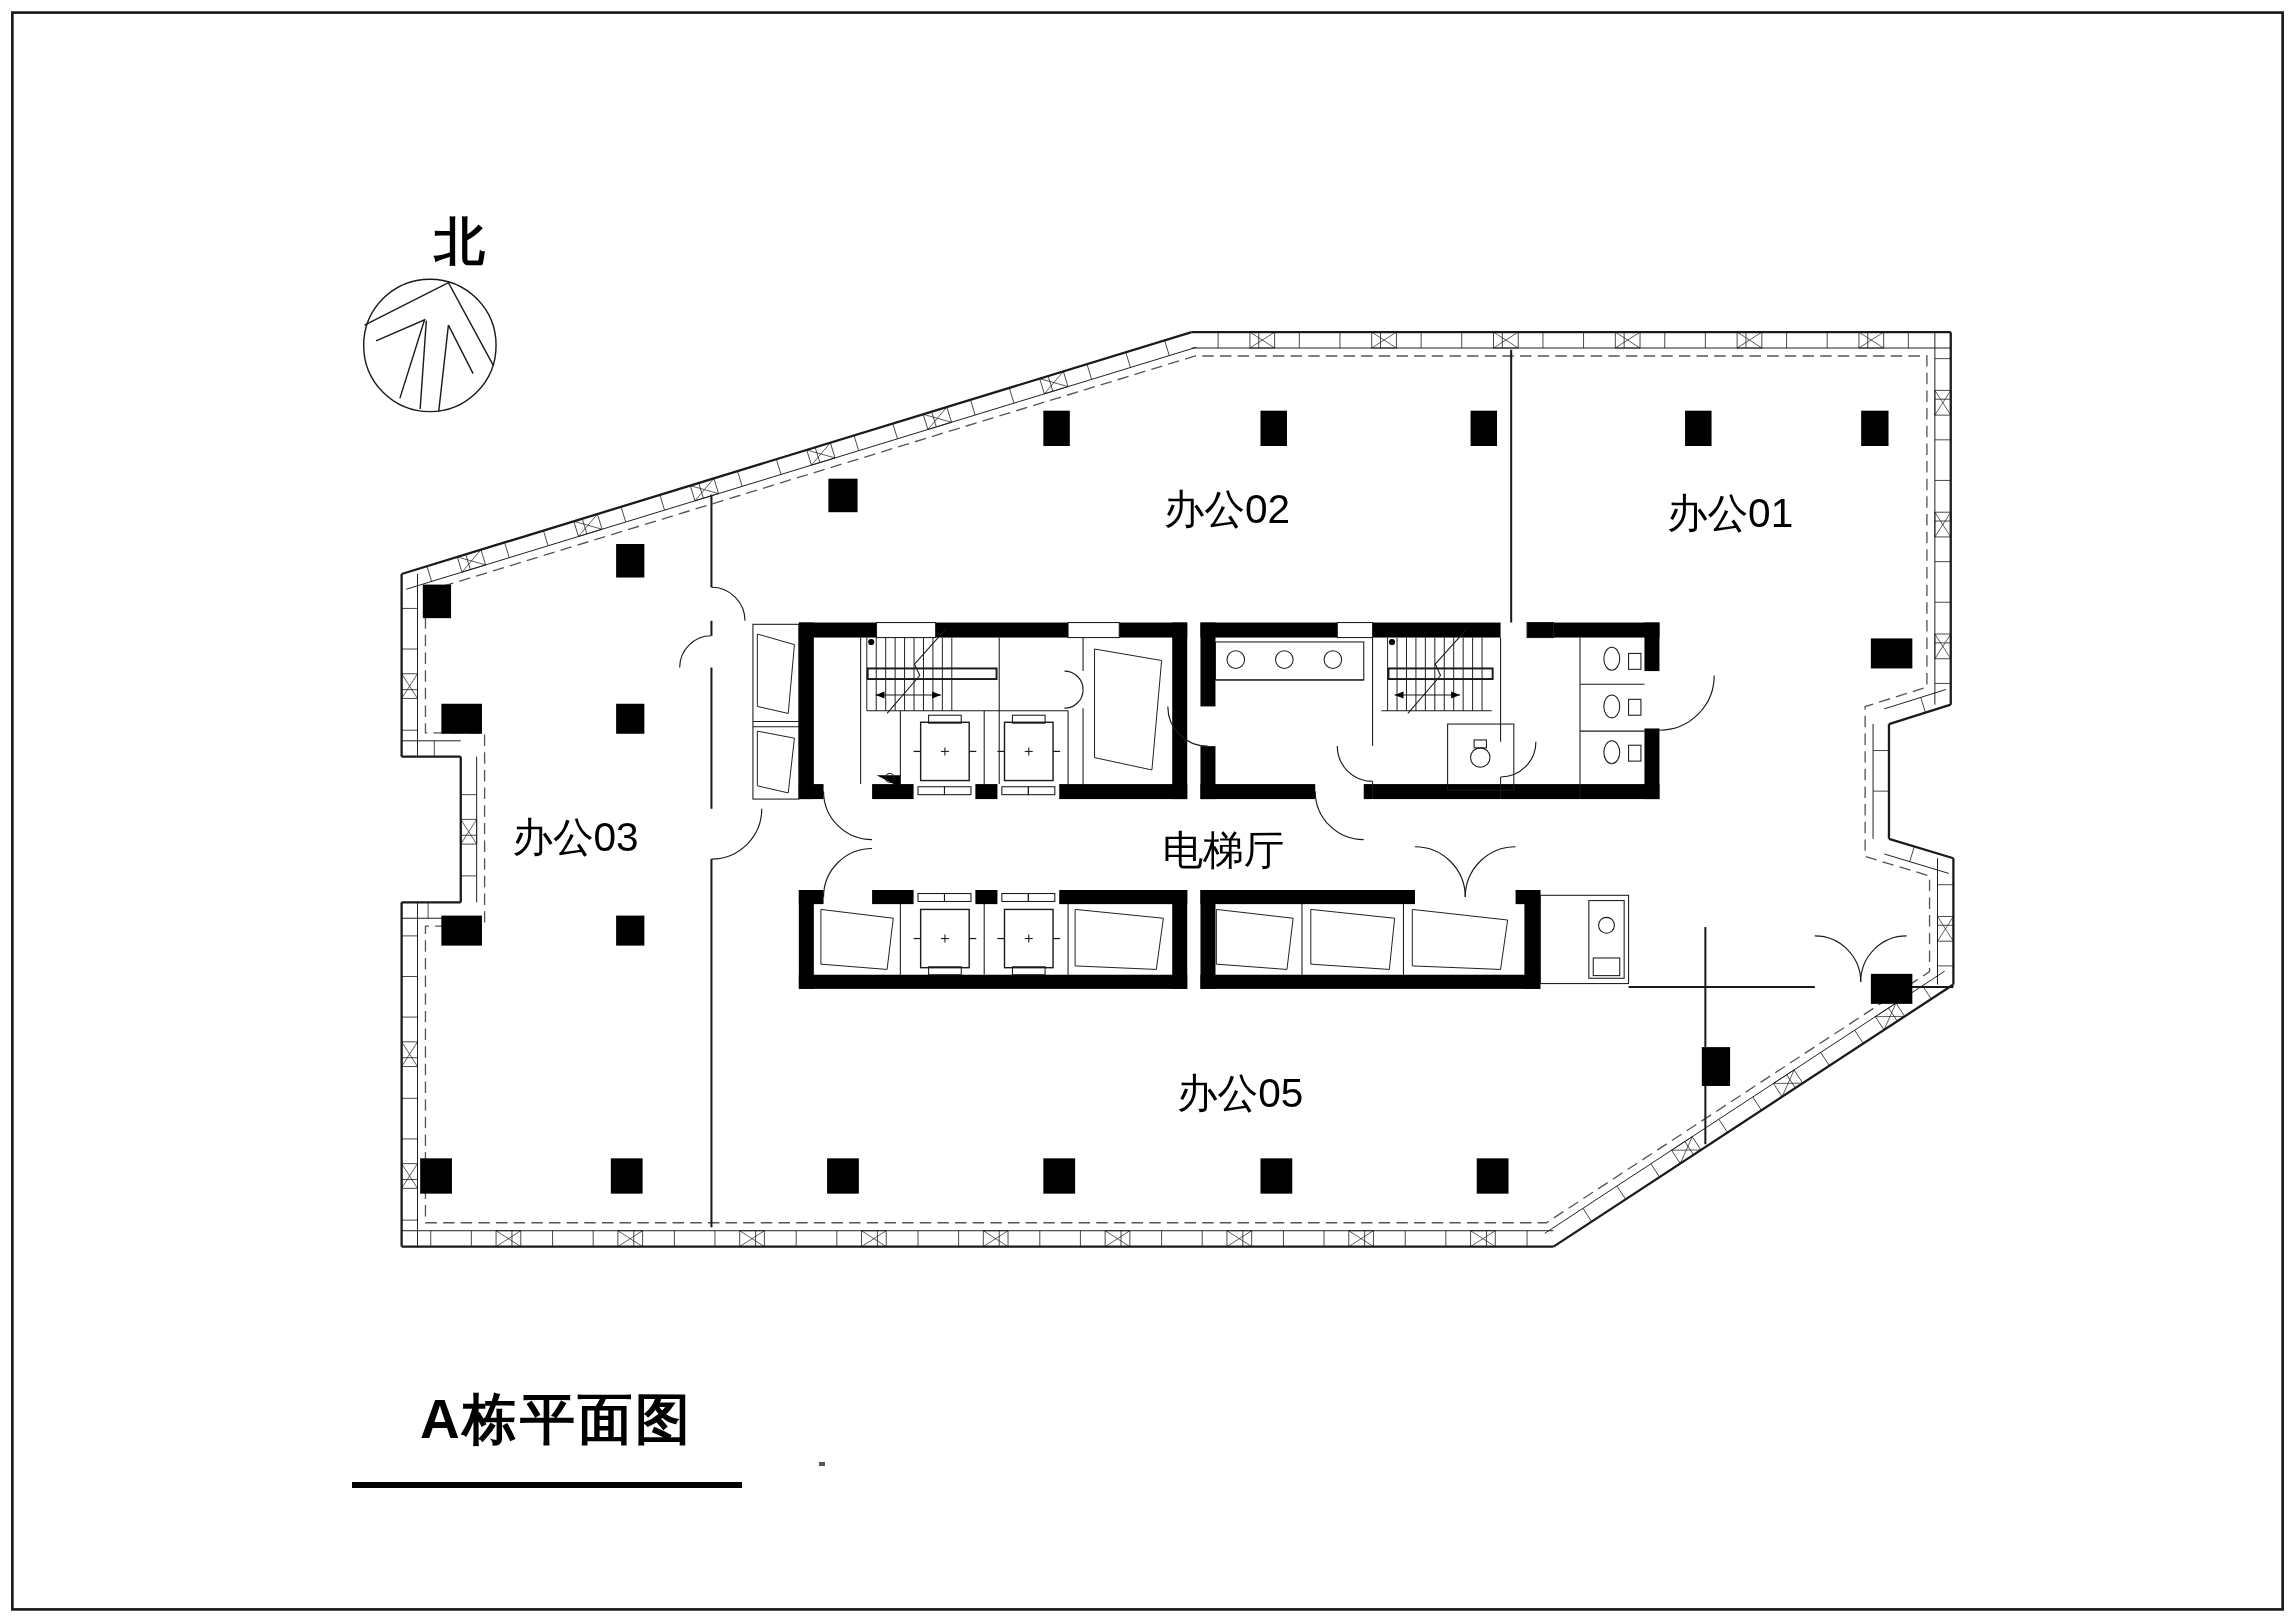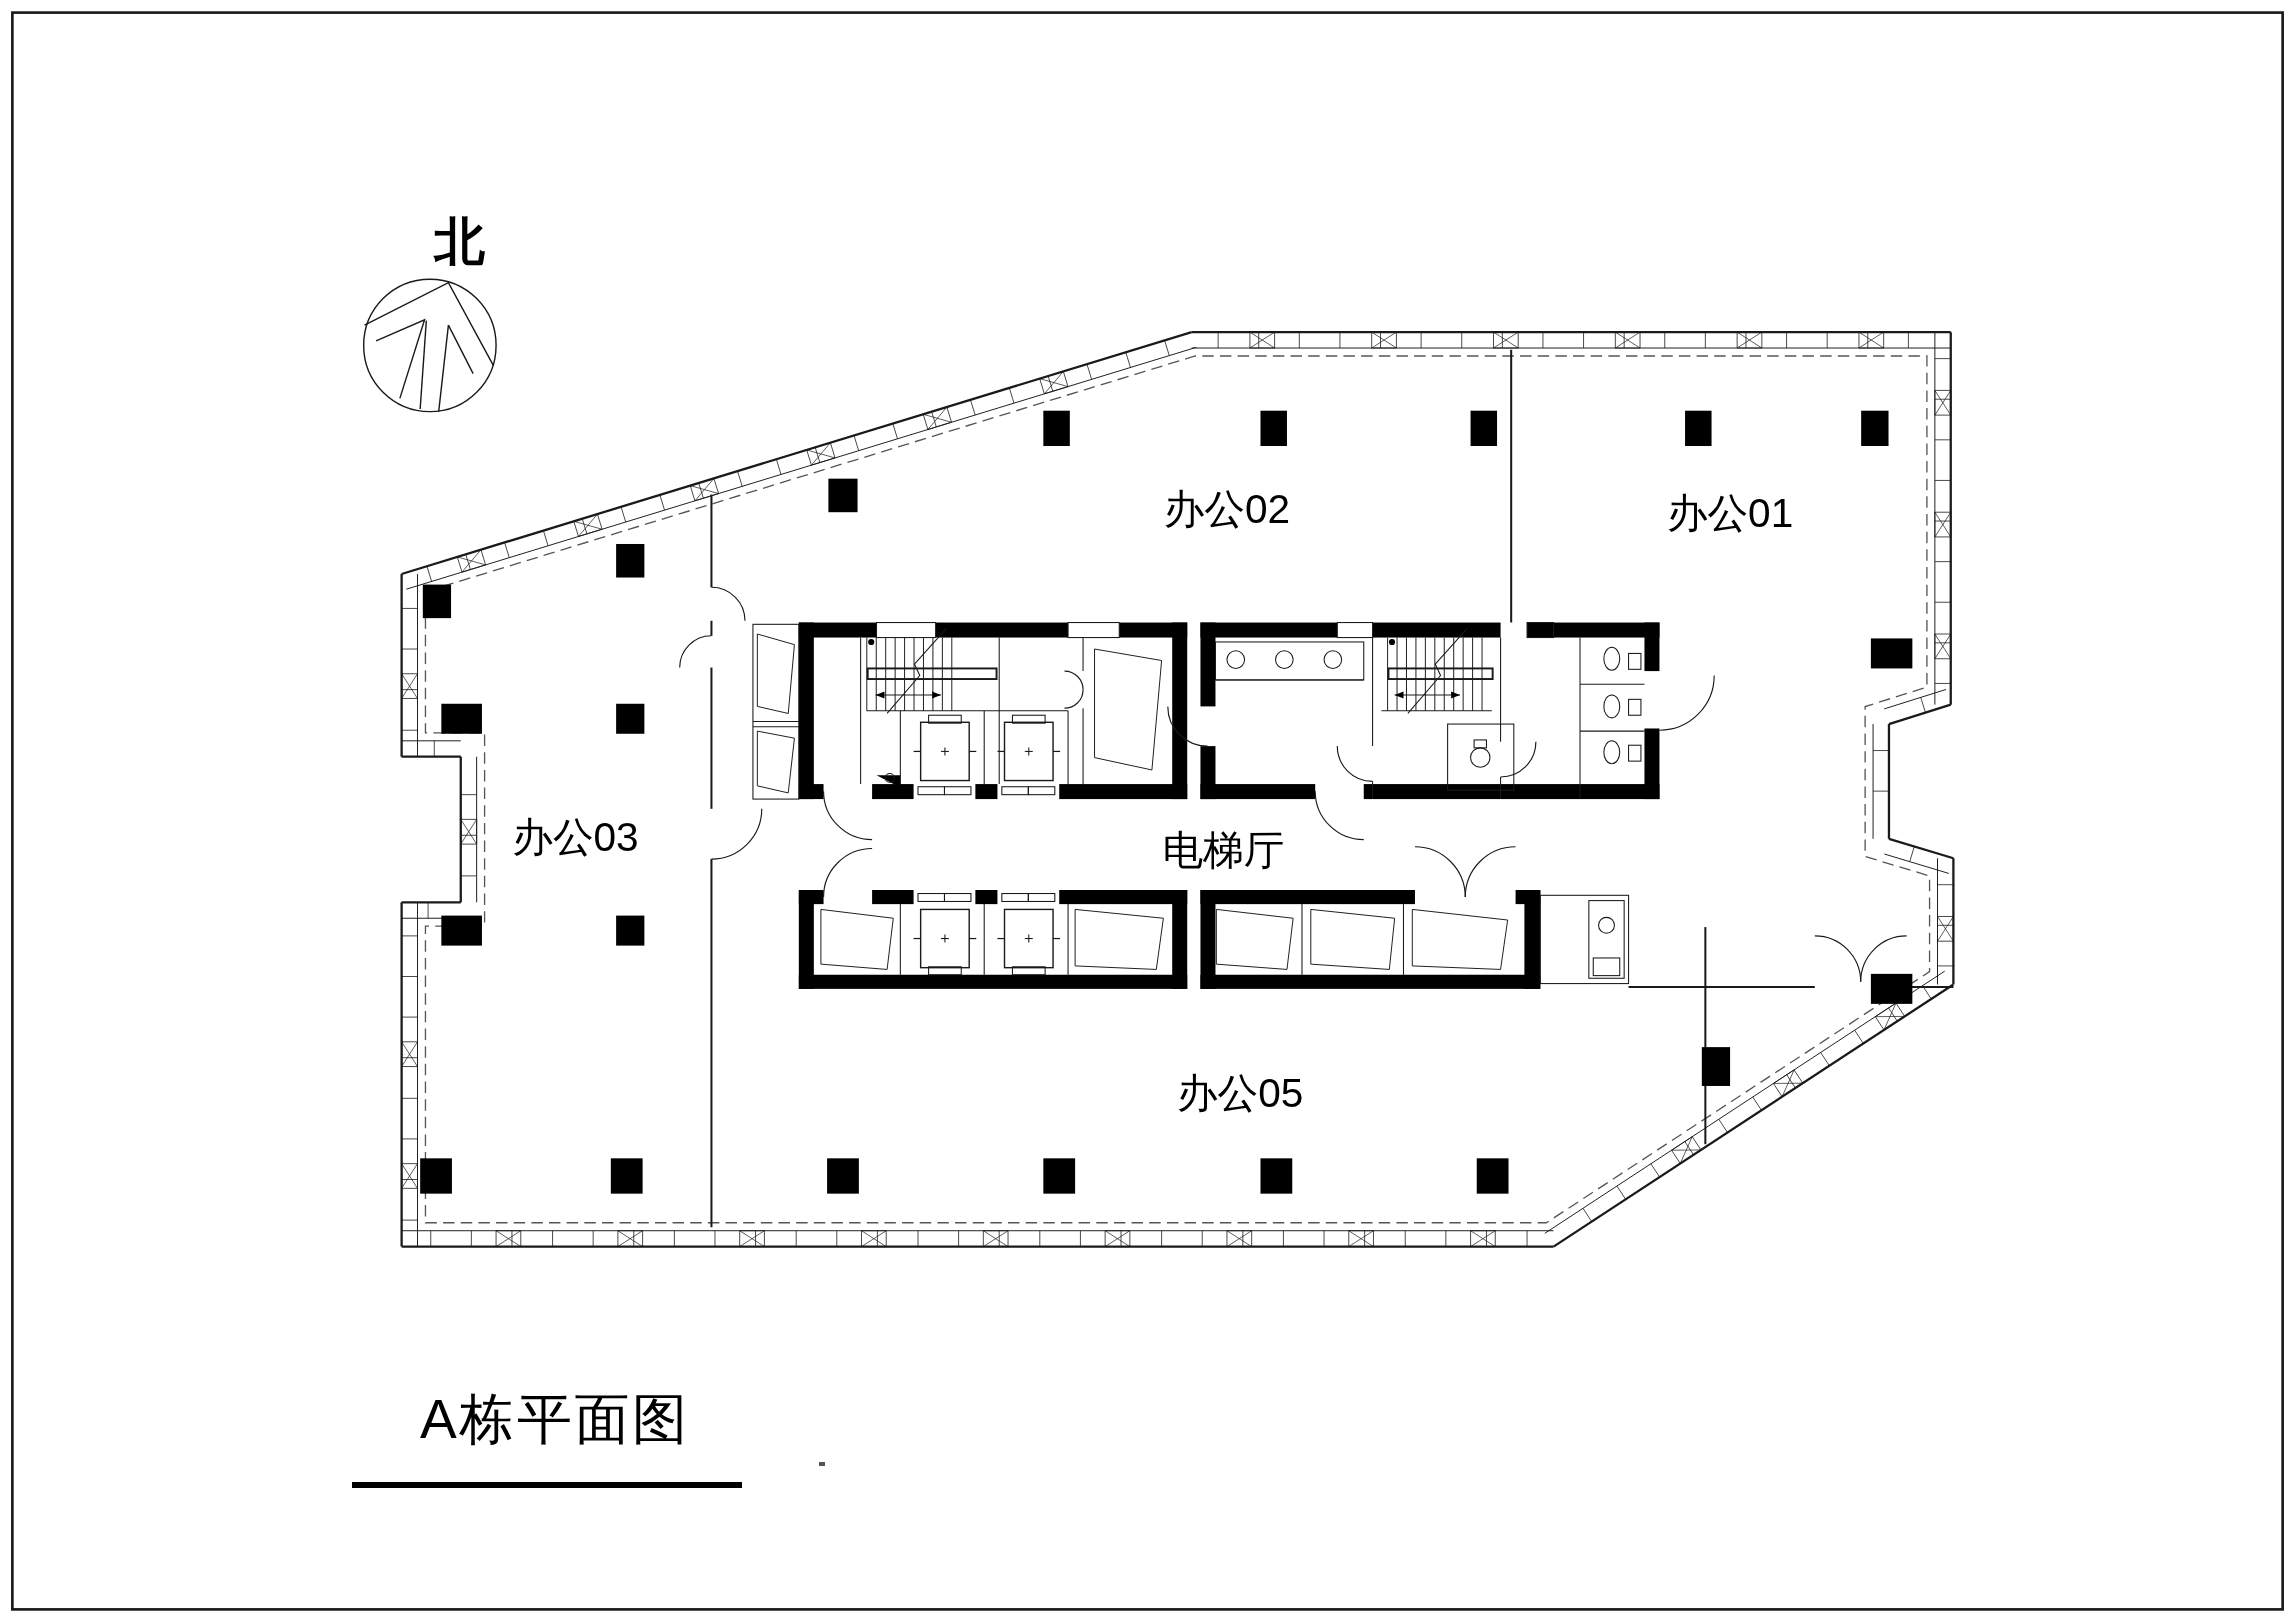--- a/index.html
+++ b/index.html
@@ -1,20 +1,20 @@
 <!DOCTYPE html>
 <html style="font-size:14px"><head>
 <meta charset="utf-8">
 <style>
   html,body{margin:0;padding:0;background:#e8e8e8;}
   .sheet{position:relative;width:2295px;height:1622px;background:#ffffff;overflow:hidden;
          font-family:"Liberation Sans","DejaVu Sans",sans-serif;}
   svg{position:absolute;left:0;top:0;}
   .room-label{font-weight:500;}
-  .title{position:absolute;left:420px;top:1383px;font-size:55px;font-weight:normal;
+  .title{position:absolute;left:420px;top:1383px;font-size:55px;font-weight:bold;
          letter-spacing:2.6px;color:#000;}
   .title-underline{position:absolute;left:352px;top:1482px;width:390px;height:6.2px;background:#000;}
   .north-label{position:absolute;left:434px;top:208px;font-size:51px;font-weight:600;color:#000;}
   .stray-dot{position:absolute;left:819px;top:1462px;width:6.2px;height:3.5px;background:#555;}
 </style>
 </head>
 <body>
 
 <div class="sheet">
   <svg id="plan" width="2295" height="1622" viewBox="0 0 2600 1837">

